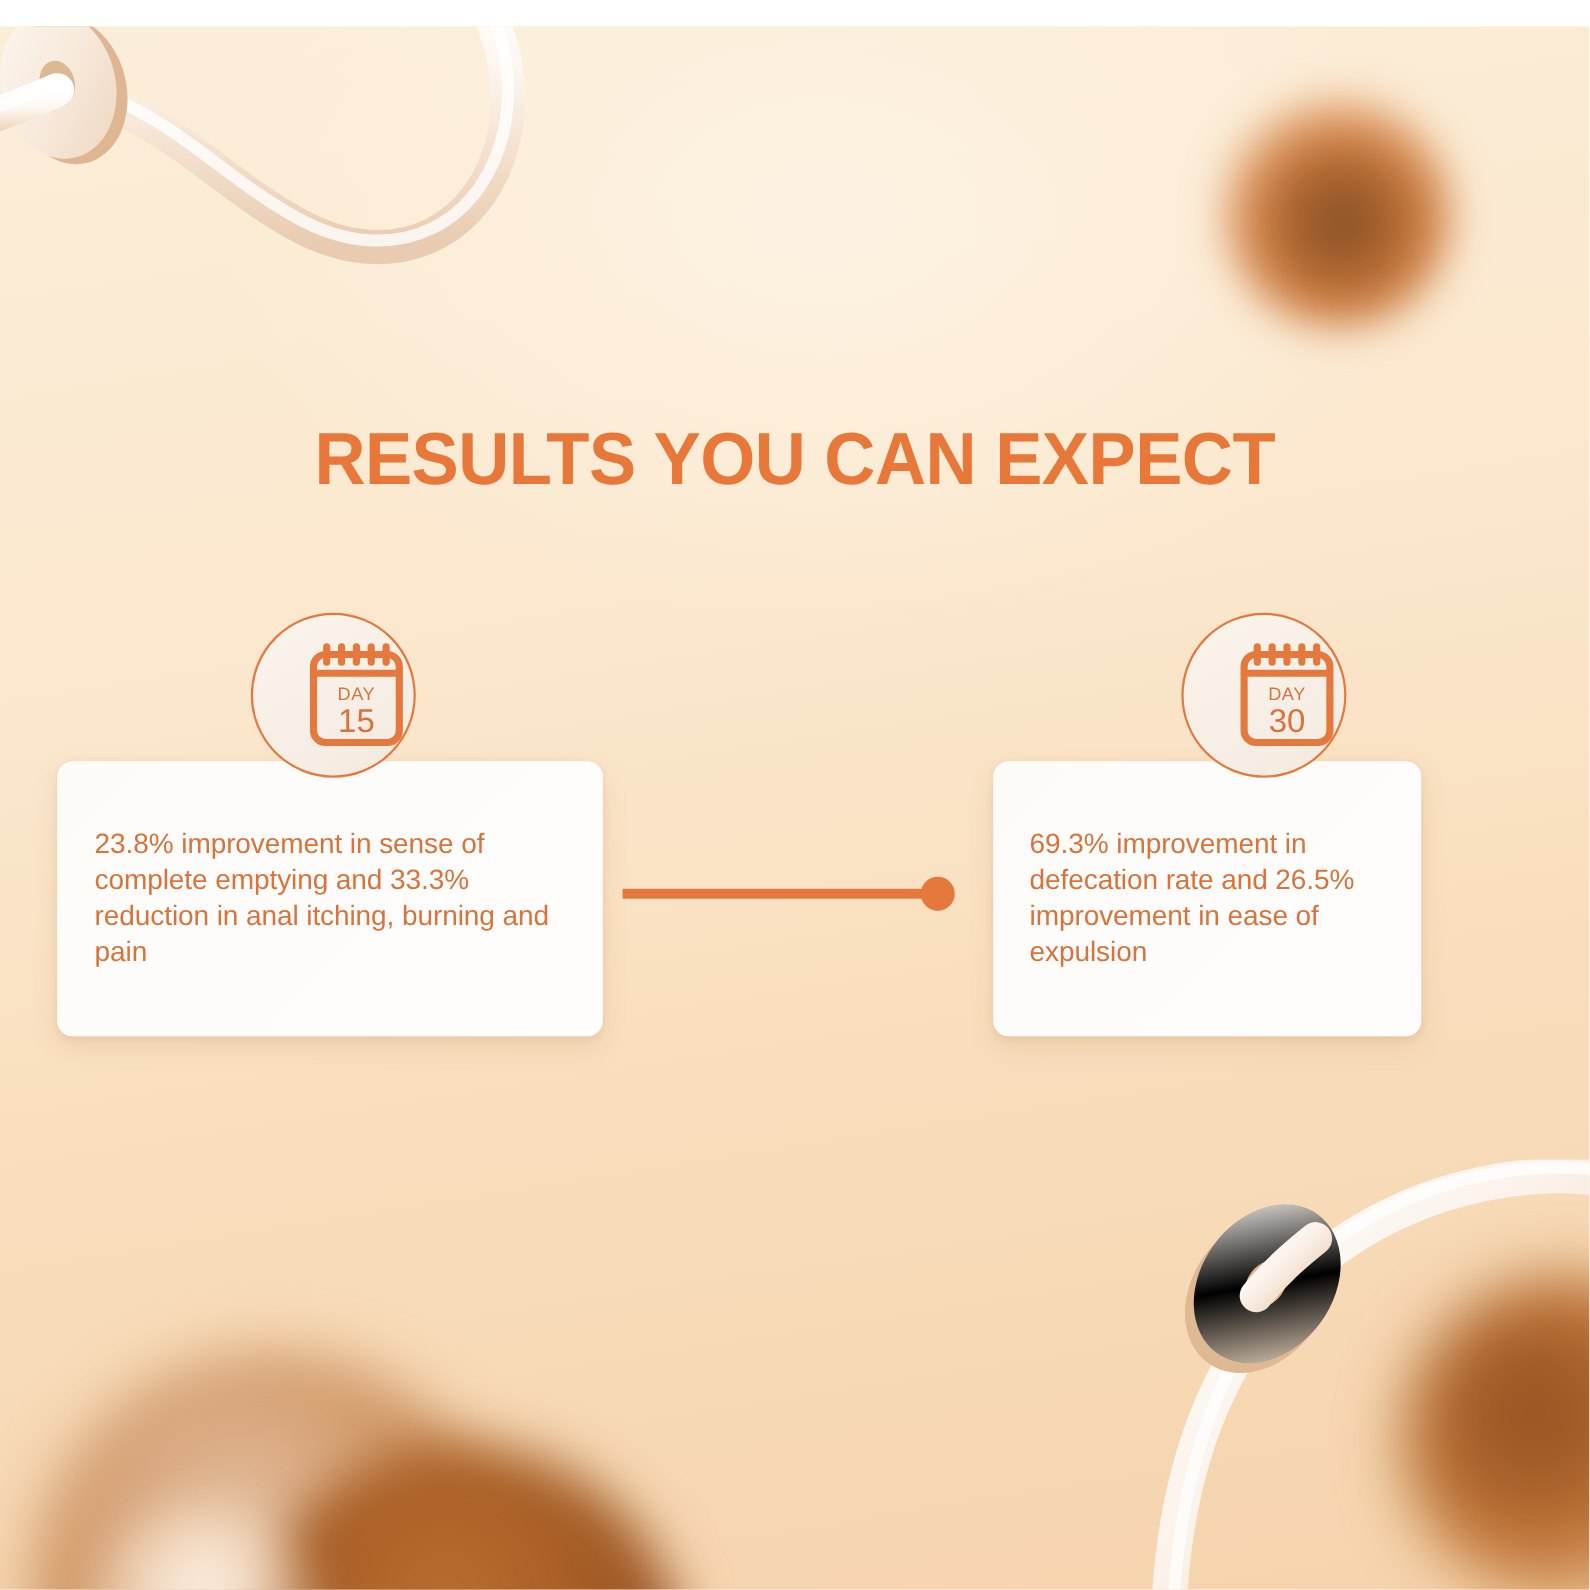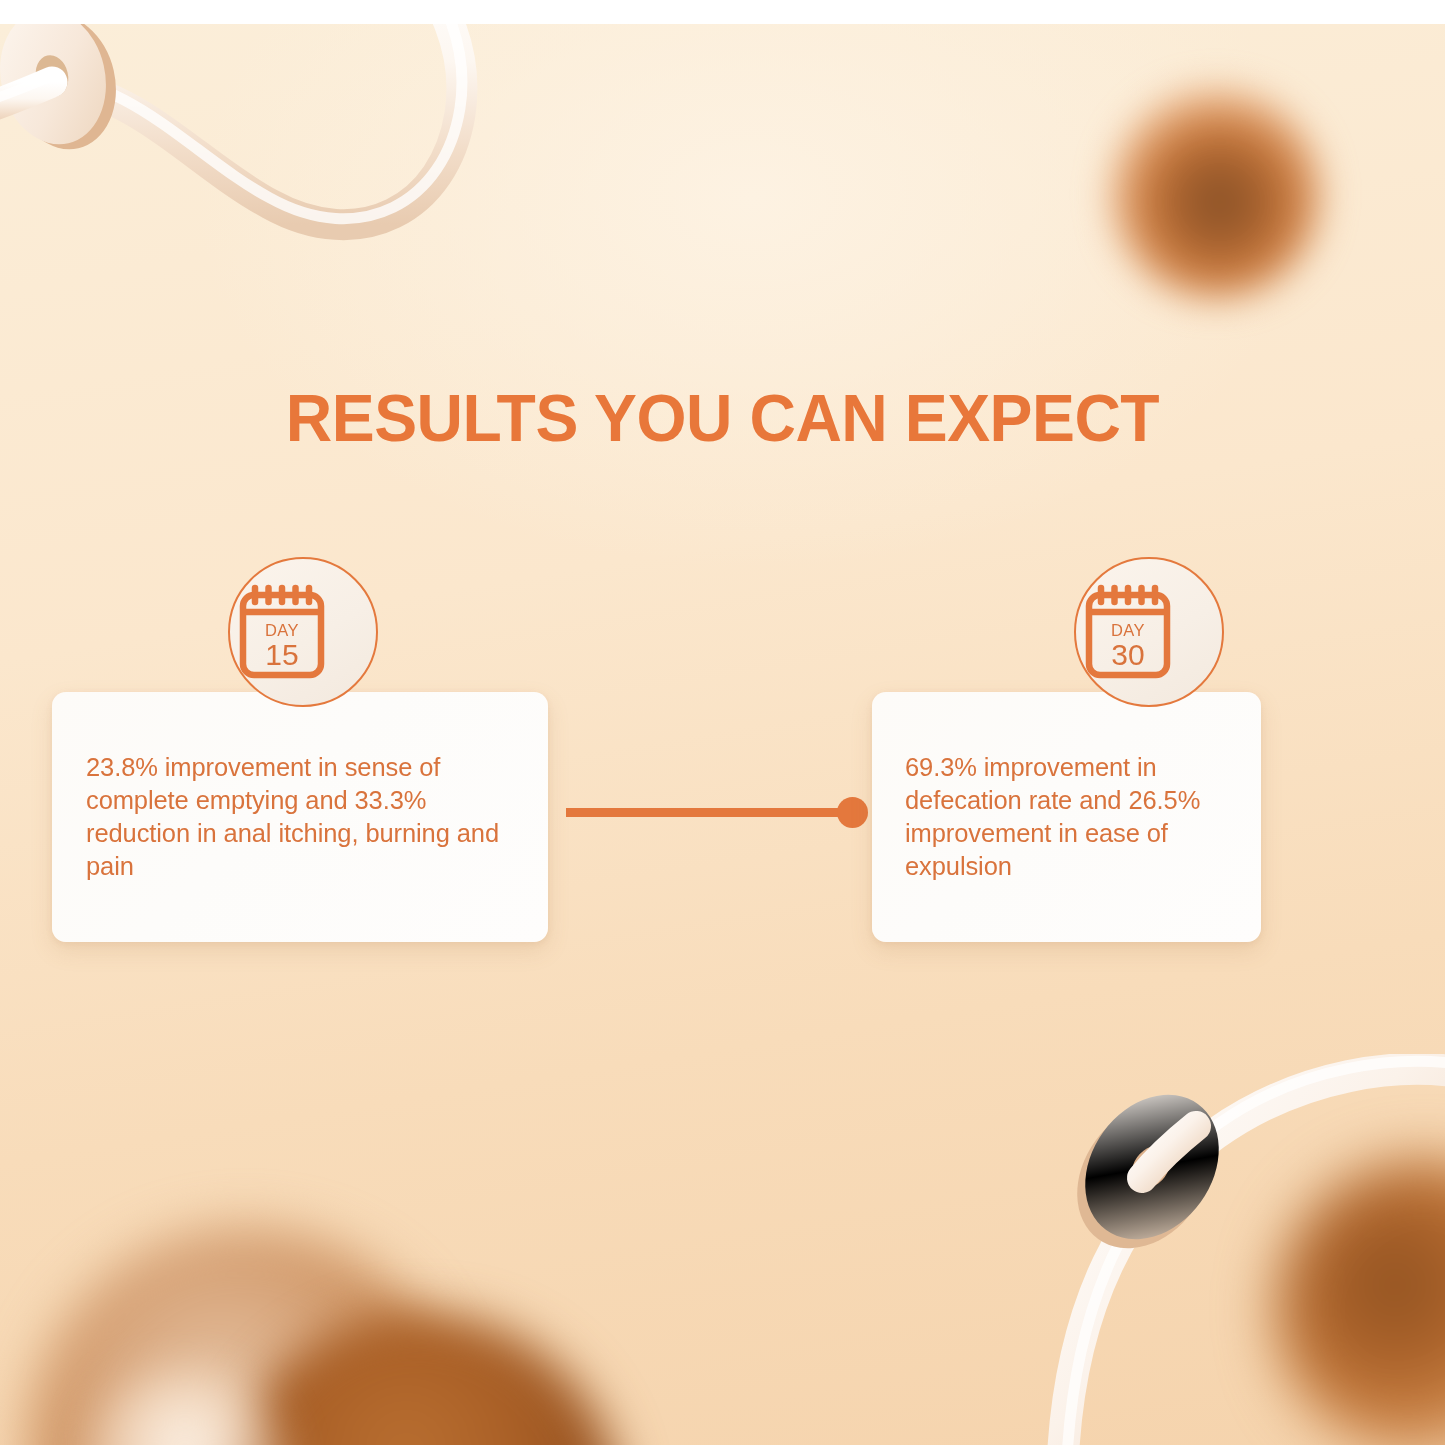--- a/index.html
+++ b/index.html
@@ -69,38 +69,38 @@
     transform:scaleX(0.96);
   }
 
   
   .badge {
     position:absolute;
     width:150px; height:150px;
     border-radius:50%;
     border:2px solid #e4793d;
     background:linear-gradient(150deg, #fbf4ec 0%, #f7efe6 55%, #f3e9de 100%);
-    display:flex; align-items:center; justify-content:flex-start;
+    display:flex; align-items:center; justify-content:flex-end;
     z-index:3;
   }
   #badge-day15 { left:228px; top:533px; }
   #badge-day30 { left:1074px; top:533px; }
   .badge svg { display:block; }
 
   
   .card {
     position:absolute;
     background:linear-gradient(135deg, #fdfbf8 0%, #fdfcfa 45%, #fefdfc 100%);
     border-radius:14px;
     box-shadow:0 9px 22px rgba(176,122,74,0.16), 0 2px 6px rgba(176,122,74,0.10);
     z-index:2;
     display:flex; align-items:center;
   }
   #card-day15 { left:52px;  top:668px; width:496px; height:250px; }
-  #card-day30 { left:872px; top:668px; width:389px; height:250px; }
+  #card-day30 { left:903px; top:668px; width:389px; height:250px; }
 
   .card-text {
     color:#d9733c;
     font-family:"Liberation Sans", sans-serif;
     font-size:25.5px;
     line-height:1.30;
     font-weight:500;
     letter-spacing:-0.1px;
     padding:0 36px;
     width:100%;

